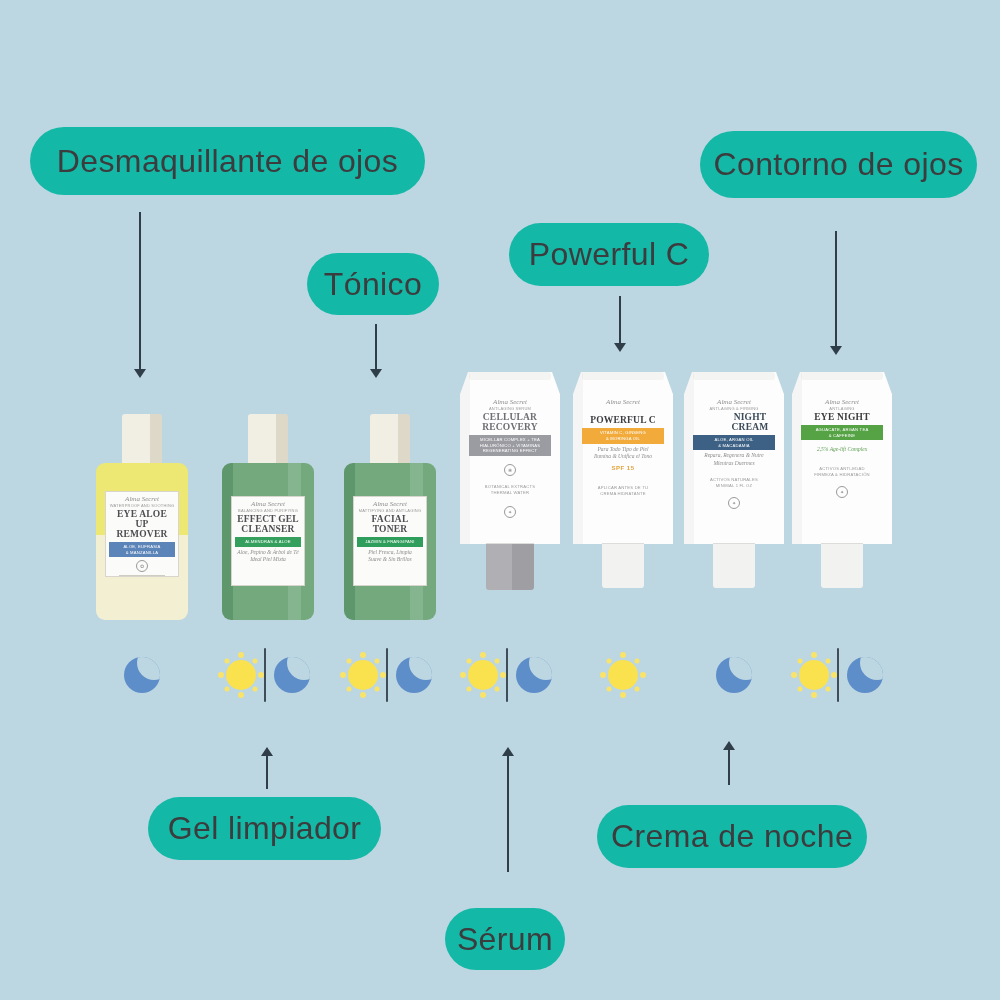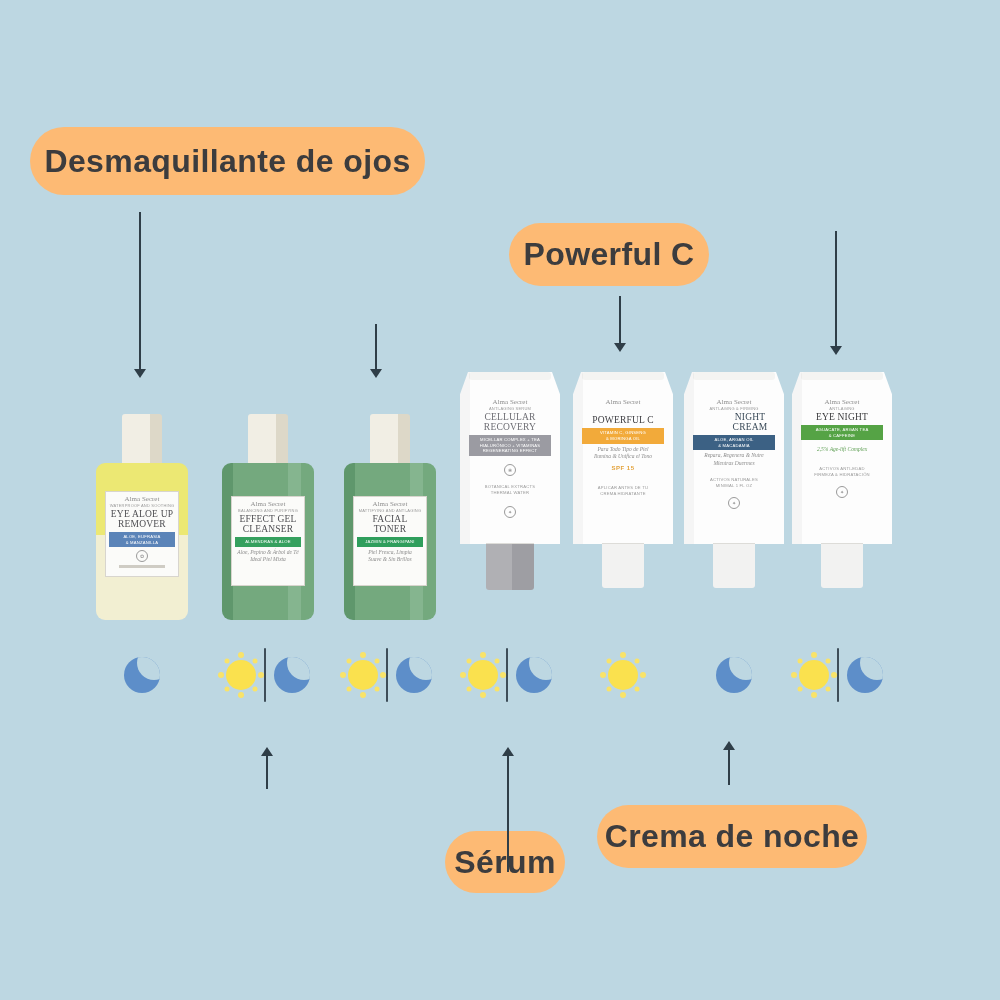--- a/index.html
+++ b/index.html
@@ -3,23 +3,23 @@
 <meta charset="utf-8">
 <style>
   html,body{margin:0;padding:0;}
   #stage{
     position:relative;width:1000px;height:1000px;overflow:hidden;
     background:#bdd7e2;
     font-family:"Liberation Sans", sans-serif;
   }
   
   .pill{
-    position:absolute;background:#fdba74;border-radius:45px;
+    position:absolute;background:#14b8a6;border-radius:45px;
     display:flex;align-items:center;justify-content:center;
-    color:#3c3c3e;font-size:32px;font-weight:700;letter-spacing:.4px;
+    color:#3c3c3e;font-size:32px;font-weight:400;letter-spacing:.4px;
     white-space:nowrap;
   }
   
   .arrow{position:absolute;width:12px;}
   .arrow .shaft{position:absolute;left:5px;top:0;bottom:9px;width:2px;background:#2f3e48;}
   .arrow.up .shaft{top:9px;bottom:0;}
   .arrow .head{position:absolute;left:0;width:0;height:0;
     border-left:6px solid transparent;border-right:6px solid transparent;}
   .arrow.down .head{bottom:0;border-top:9px solid #2f3e48;}
   .arrow.up .head{top:0;border-bottom:9px solid #2f3e48;}
@@ -32,23 +32,23 @@
   .bbody.b1{background:linear-gradient(180deg,#ece873 0 46%,#f2efd2 46%),linear-gradient(90deg,#0000 0 86%,#ffffff66 86%);
     background-blend-mode:normal;}
   .bbody.green{background:linear-gradient(90deg,#5f976c 0 12%,#74a97e 12% 72%,#85b58f 72% 86%,#74a97e 86%);}
   .blabel{
     position:absolute;left:9px;width:74px;background:#fbfbf9;border:1px solid #d8d5ce;
     box-sizing:border-box;text-align:center;overflow:hidden;
   }
   .bottle .blabel{top:28px;height:86px;padding-top:3px;}
   .bottle.b23 .blabel{top:33px;height:90px;}
   
-  .brand{font-family:"Liberation Serif",serif;font-size:7px;color:#8e8e8e;line-height:1.2;}
+  .brand{font-family:"Liberation Serif",serif;font-style:italic;font-size:7px;color:#8e8e8e;line-height:1.2;}
   .sub{font-size:4px;letter-spacing:.2px;color:#9a9a9a;line-height:1.4;}
-  .pname{font-family:"Liberation Serif",serif;font-weight:normal;font-size:9.5px;line-height:1.05;
+  .pname{font-family:"Liberation Serif",serif;font-weight:bold;font-size:9.5px;line-height:1.05;
     color:#4e4e52;letter-spacing:.2px;margin:1px 4px 2px;}
   .banner{color:#fff;font-size:4.2px;line-height:1.35;padding:2px 1px;margin:1px 3px;letter-spacing:.2px;}
   .script{font-family:"Liberation Serif",serif;font-style:italic;font-size:5.5px;color:#8b8b8b;line-height:1.35;margin-top:2px;}
   .micro{font-size:4.2px;color:#9a9a9a;line-height:1.5;letter-spacing:.2px;margin-top:2px;}
   .microbar{width:46px;height:2.5px;background:#cfccc4;margin:3px auto 0;}
   .circle-logo{width:10px;height:10px;border:1px solid #9a9a9a;border-radius:50%;margin:3px auto 0;
     display:flex;align-items:center;justify-content:center;font-size:5px;color:#9a9a9a;}
   
   .tube{width:100px;height:245px;top:372px;}
   .tube .tbody{
@@ -74,27 +74,36 @@
   .iconsep{width:2.5px;height:54px;background:#3e4d58;border-radius:2px;flex:0 0 auto;}
 </style>
 </head>
 <body>
 
 <div id="stage">
 
   <div class="pill" style="left:30px;top:127px;width:395px;height:68px;">
     <span>Desmaquillante de ojos</span>
   </div>
+  <div class="pill" style="left:700px;top:131px;width:277px;height:67px;">
+    <span>Contorno de ojos</span>
+  </div>
+  <div class="pill" style="left:307px;top:253px;width:132px;height:62px;">
+    <span>Tónico</span>
+  </div>
   <div class="pill" style="left:509px;top:223px;width:200px;height:63px;">
     <span>Powerful C</span>
   </div>
+  <div class="pill" style="left:148px;top:797px;width:233px;height:63px;">
+    <span>Gel limpiador</span>
+  </div>
   <div class="pill" style="left:597px;top:805px;width:270px;height:63px;">
     <span>Crema de noche</span>
   </div>
-  <div class="pill" style="left:445px;top:831px;width:120px;height:62px;">
+  <div class="pill" style="left:445px;top:908px;width:120px;height:62px;">
     <span>Sérum</span>
   </div>
 
   <div class="arrow down" style="left:134px;top:212px;height:166px;">
     <div class="shaft"></div>
       <div class="head"></div>
   </div>
   <div class="arrow down" style="left:370px;top:324px;height:54px;">
     <div class="shaft"></div>
       <div class="head"></div>

